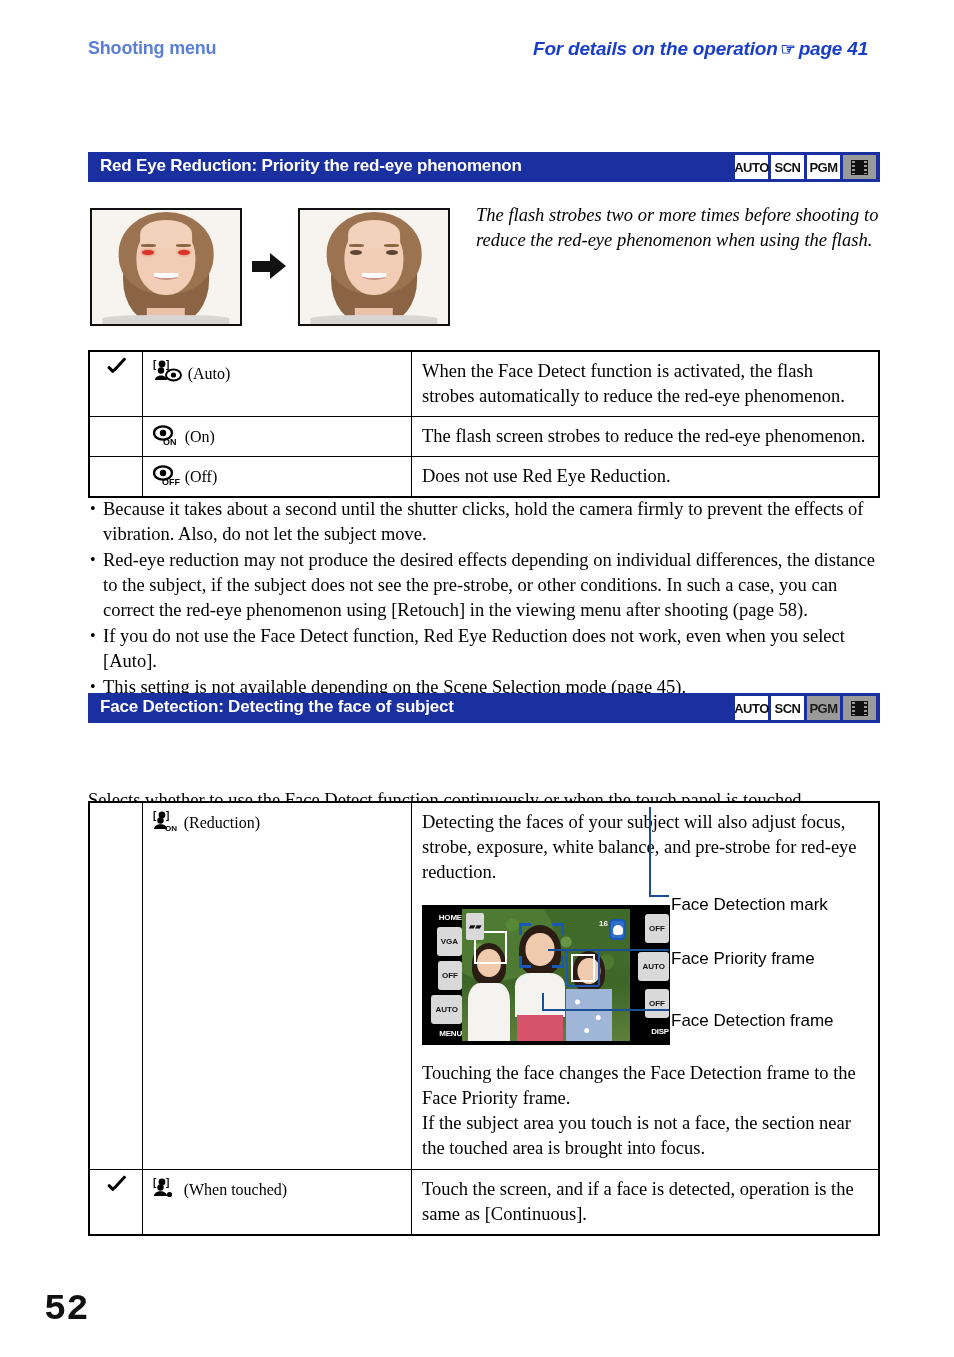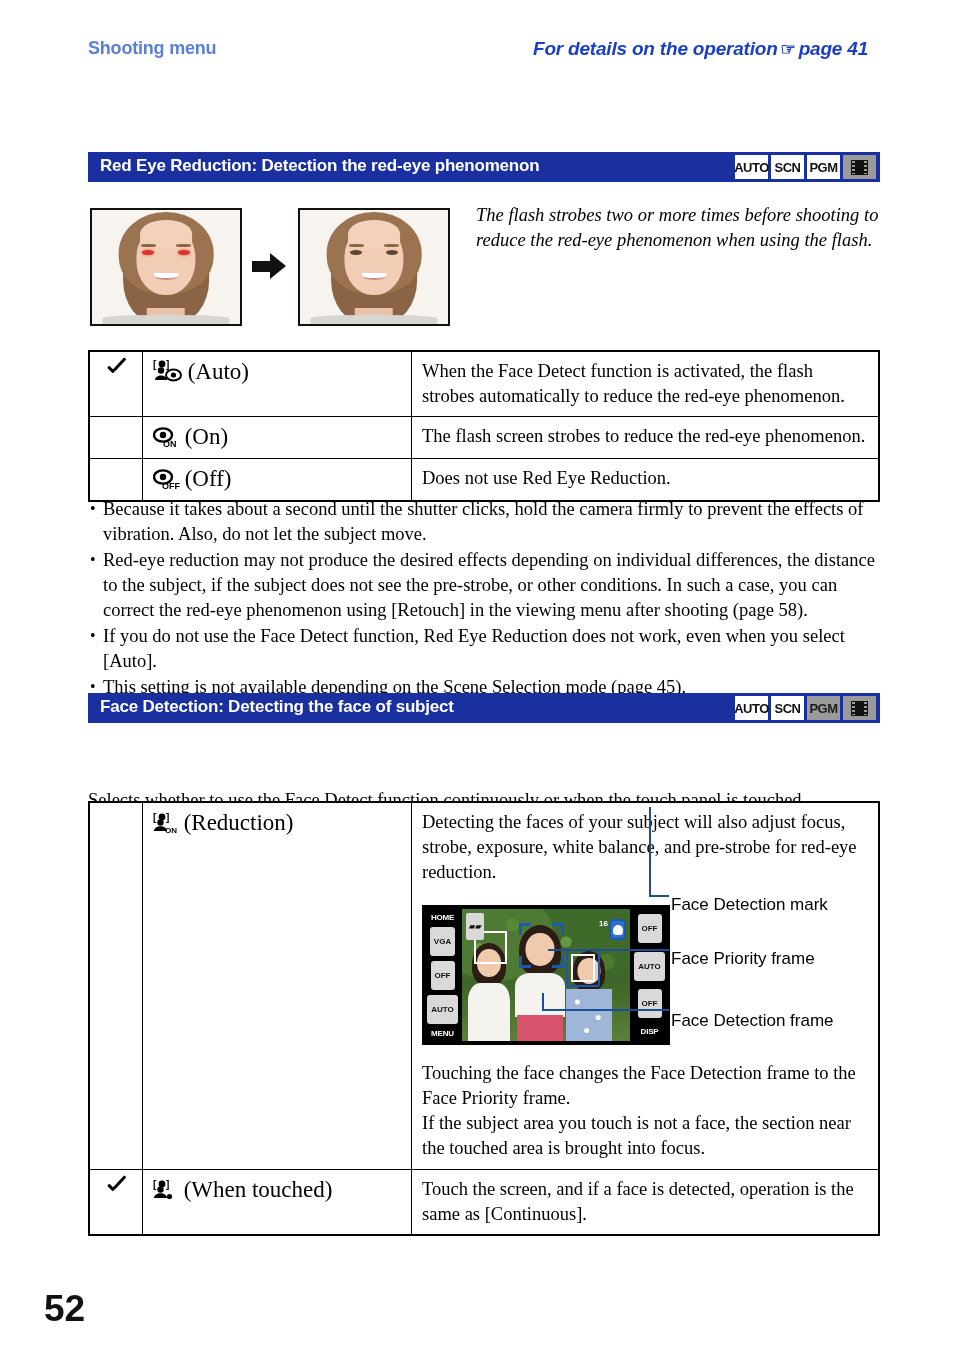--- a/index.html
+++ b/index.html
@@ -149,21 +149,21 @@
   .check:after{
     content:"";position:absolute;left:5px;top:4px;width:17px;height:3px;
     background:#000;transform:rotate(-47deg);border-radius:1px;
   }
 
   
   .ic{display:inline-block;vertical-align:-4px;position:relative;}
   .ic-face-eye{width:30px;height:24px;}
   .ic-eye{width:27px;height:22px;}
   .ic-face{width:26px;height:22px;}
-  .optlabel{font-size:23px;font-family:Liberation Serif, serif;}
+  .optlabel{font-size:16px;font-family:Liberation Serif, serif;}
 
   
   .bullets{position:absolute;font-size:18.5px;line-height:25px;}
   .bullets .li{position:relative;padding-left:15px;margin-bottom:1px;}
   .bullets .li:before{
     content:"\2022";position:absolute;left:2px;top:-1px;font-size:16px;
   }
 
   
   .lcd{
@@ -215,21 +215,21 @@
   }
   .fp-frame{position:absolute;}
   .fp-frame span{position:absolute;width:9px;height:9px;border:3px solid #1958b8;}
   .fp-frame span.tl{left:0;top:0;border-right:none;border-bottom:none;}
   .fp-frame span.tr{right:0;top:0;border-left:none;border-bottom:none;}
   .fp-frame span.bl{left:0;bottom:0;border-right:none;border-top:none;}
   .fp-frame span.br{right:0;bottom:0;border-left:none;border-top:none;}
 
   .lcd-col{
     position:absolute;top:0;bottom:0;width:39px;
-    display:flex;flex-direction:column;align-items:center;
+    display:flex;flex-direction:column;align-items:flex-end;
     justify-content:space-around;padding:4px 0;box-sizing:border-box;
   }
   .lcd-col.left{left:0;}
   .lcd-col.right{right:0;}
   .lcd-btn{
     font-family:"Liberation Sans", sans-serif;
     font-weight:bold;font-size:8px;color:#ffffff;letter-spacing:-0.2px;
     text-align:center;line-height:9px;
   }
   .pill{
@@ -259,36 +259,36 @@
   
   .callout{
     position:absolute;font-family:"Liberation Sans", sans-serif;
     font-size:17px;color:#000;white-space:nowrap;margin-top:9px;
   }
   .leader{position:absolute;background:#1a4e96;}
 
   
   .pageno{
     position:absolute;left:44px;top:1288px;
-    font-family:Liberation Sans, sans-serif;
+    font-family:Liberation Mono, monospace;
     font-weight:bold;font-size:37px;color:#111;
   }
 </style>
 </head>
 <body>
 
 <div class="page">
 
   <div class="runhead">
     <div class="left">Shooting menu</div>
     <div class="right"><span>For details on the operation</span><span class="hand">☞</span><span>page 41</span></div>
   </div>
 
   <div class="secbar" style="top:152px;">
-    <div class="title">Red Eye Reduction: Detection the red-eye phenomenon</div>
+    <div class="title">Red Eye Reduction: Priority the red-eye phenomenon</div>
     <div class="modes">
       <div class="mode">AUTO</div>
       <div class="mode">SCN</div>
       <div class="mode">PGM</div>
       <div class="mode movie">
           <span class="film"></span>
         </div>
     </div>
   </div>
 

